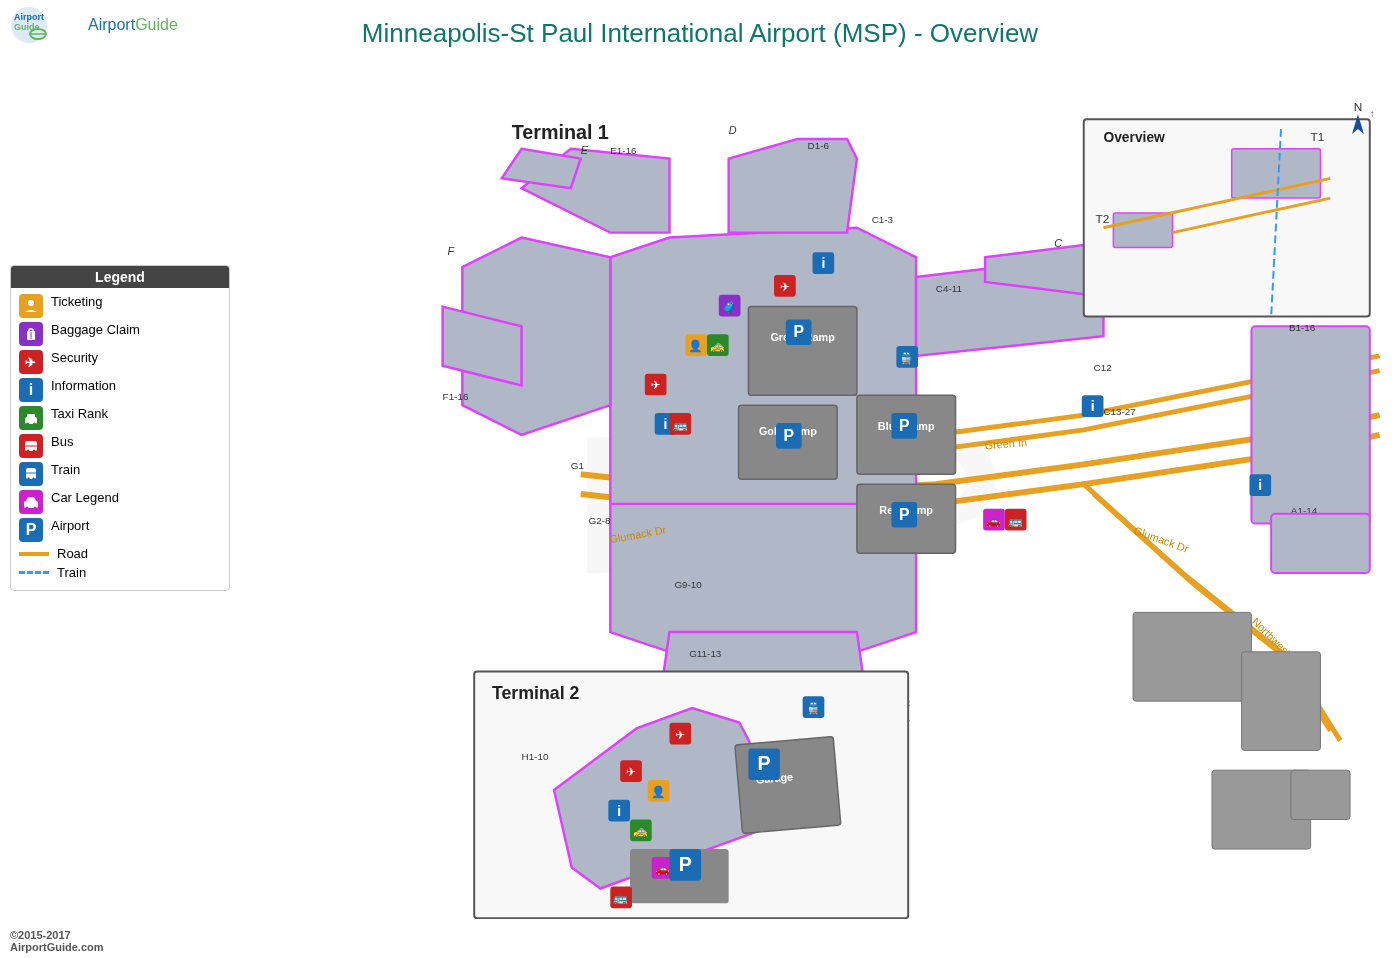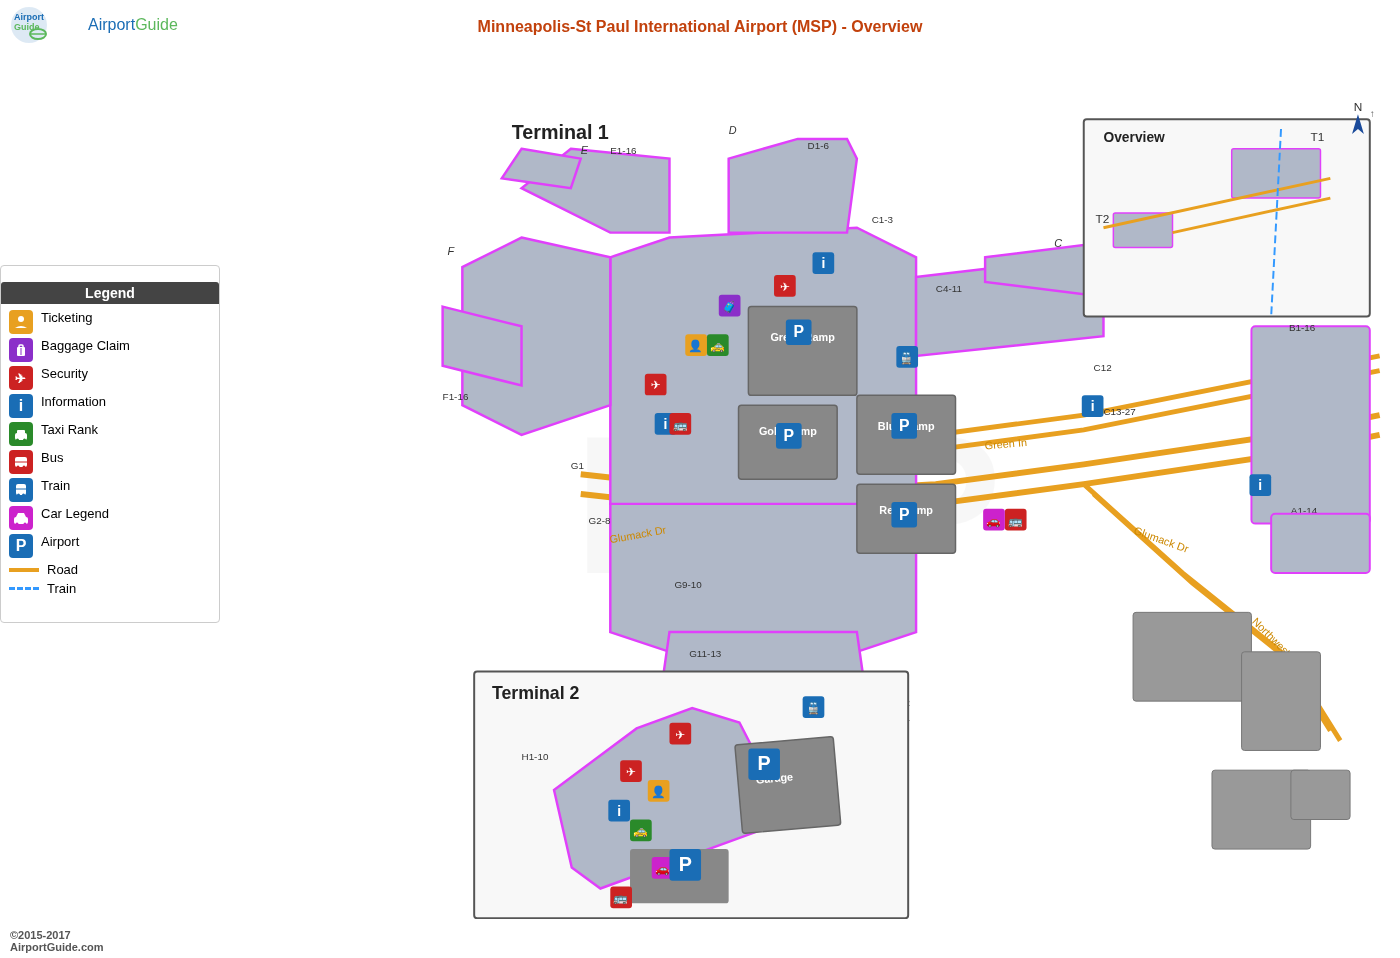--- a/index.html
+++ b/index.html
@@ -34,36 +34,36 @@
       color: #333;
     }
     .logo-text span.green { color: #5cb85c; }
     .logo-text span.blue { color: #1a6db5; }
     .logo-icon {
       width: 38px;
       height: 38px;
       margin-right: 4px;
     }
     h1.main-title {
-      font-size: 16px;
-      font-weight: bold;
-      color: #c2410c;
+      font-size: 26px;
+      font-weight: normal;
+      color: #0f766e;
       margin-top: 8px;
     }
 
     
     #legend {
       position: absolute;
       top: 265px;
-      left: 0;
+      left: 10px;
       width: 220px;
       background: white;
       border: 1px solid #ccc;
       border-radius: 4px;
-      padding: 22px 8px;
+      padding: 6px 8px;
     }
     .legend-title {
       background: #444;
       color: white;
       text-align: center;
       font-weight: bold;
       font-size: 14px;
       padding: 3px;
       margin: -6px -8px 6px -8px;
       border-radius: 3px 3px 0 0;

